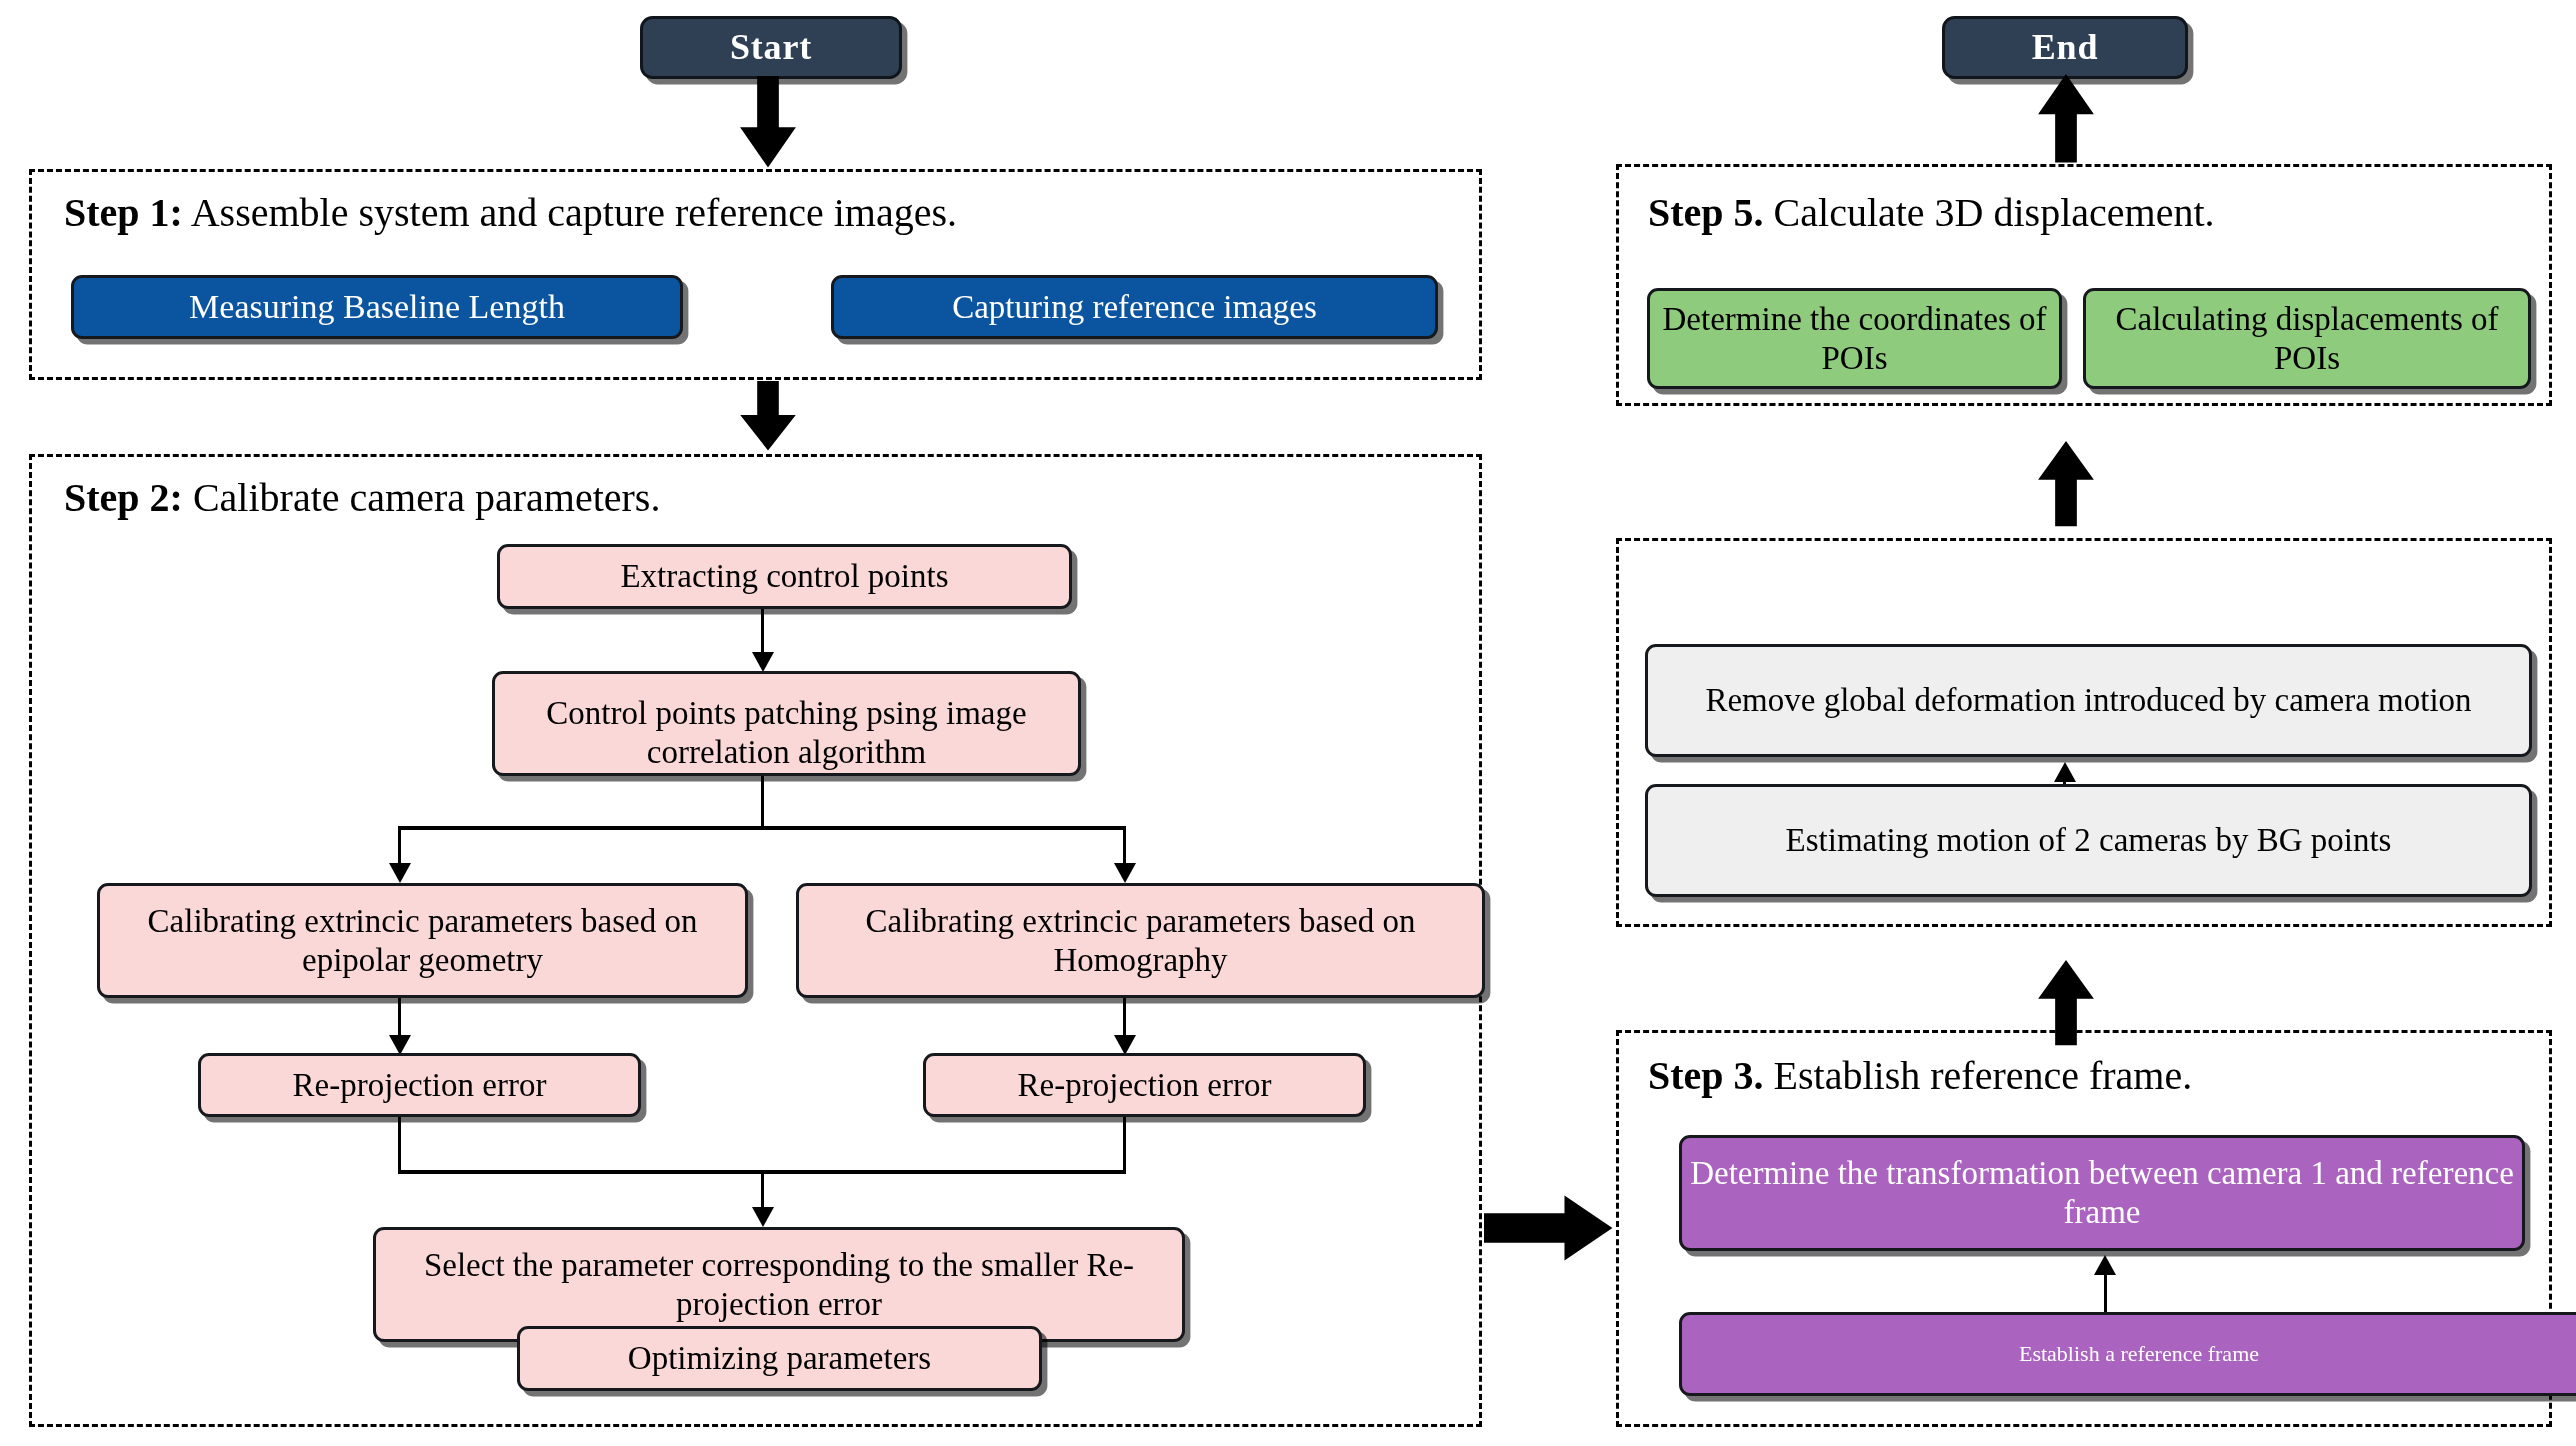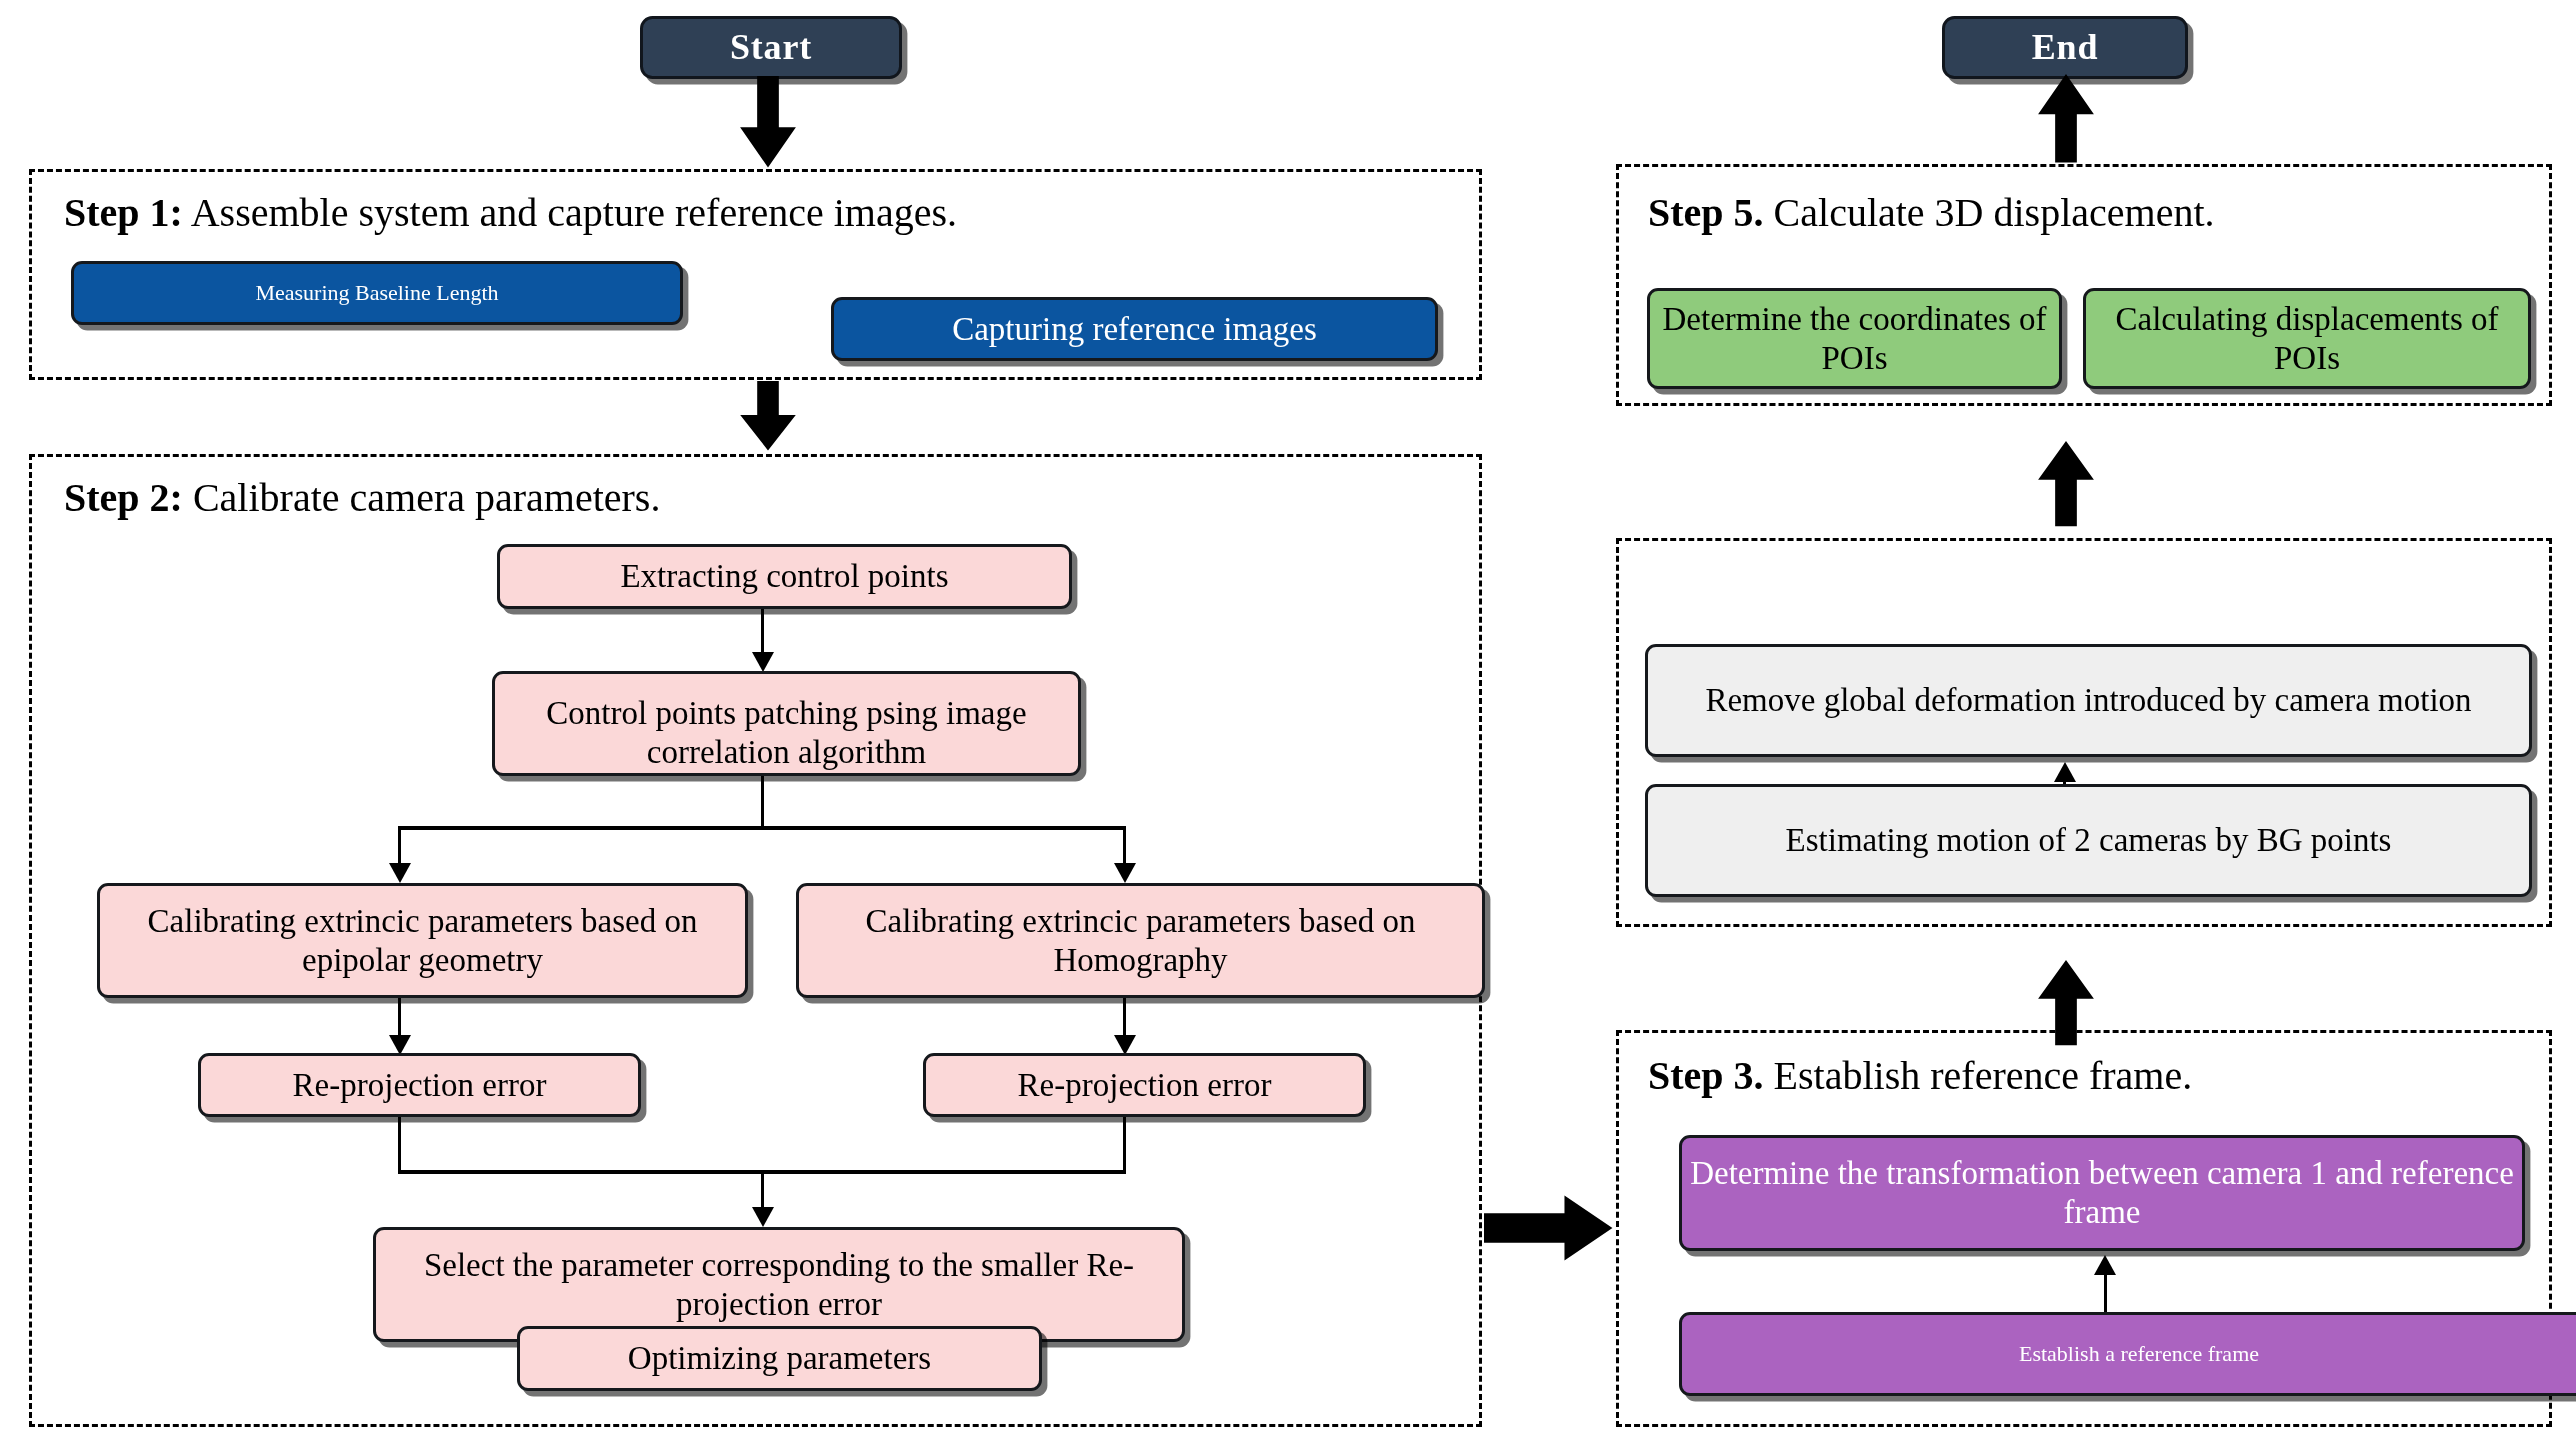--- a/index.html
+++ b/index.html
@@ -117,24 +117,24 @@
       <polygon points="26,0 54,0 54,66 76,66 40,118 4,66 26,66" fill="#000000"></polygon>
     </svg>
   </div>
 
   <div class="step-box" style="left:29px; top:169px; width:1453px; height:211px;">
   </div>
   <div class="step-title" style="left:64px; top:189px; font-size:40px;">
     <span class="snum">Step 1</span><span class="snum">:</span><span> Assemble system and capture reference images.</span>
   </div>
 
-  <div class="node blue" style="left:71px; top:261px; width:612px; height:64px; font-size:22px;">
+  <div class="node blue" style="left:71px; top:275px; width:612px; height:64px; font-size:34px;">
     <span>Measuring Baseline Length</span>
   </div>
-  <div class="node blue" style="left:831px; top:275px; width:607px; height:64px; font-size:33px;margin-top:22px;">
+  <div class="node blue" style="left:831px; top:275px; width:607px; height:64px; font-size:33px;">
     <span>Capturing reference images</span>
   </div>
 
   <div class="block-arrow" style="left:737px; top:381px; width:62px; height:71px;">
     <svg width="62" height="71" viewBox="0 0 80 92">
       <polygon points="26,0 54,0 54,44 76,44 40,90 4,44 26,44" fill="#000000"></polygon>
     </svg>
   </div>
 
   <div class="step-box" style="left:29px; top:454px; width:1453px; height:973px;">

